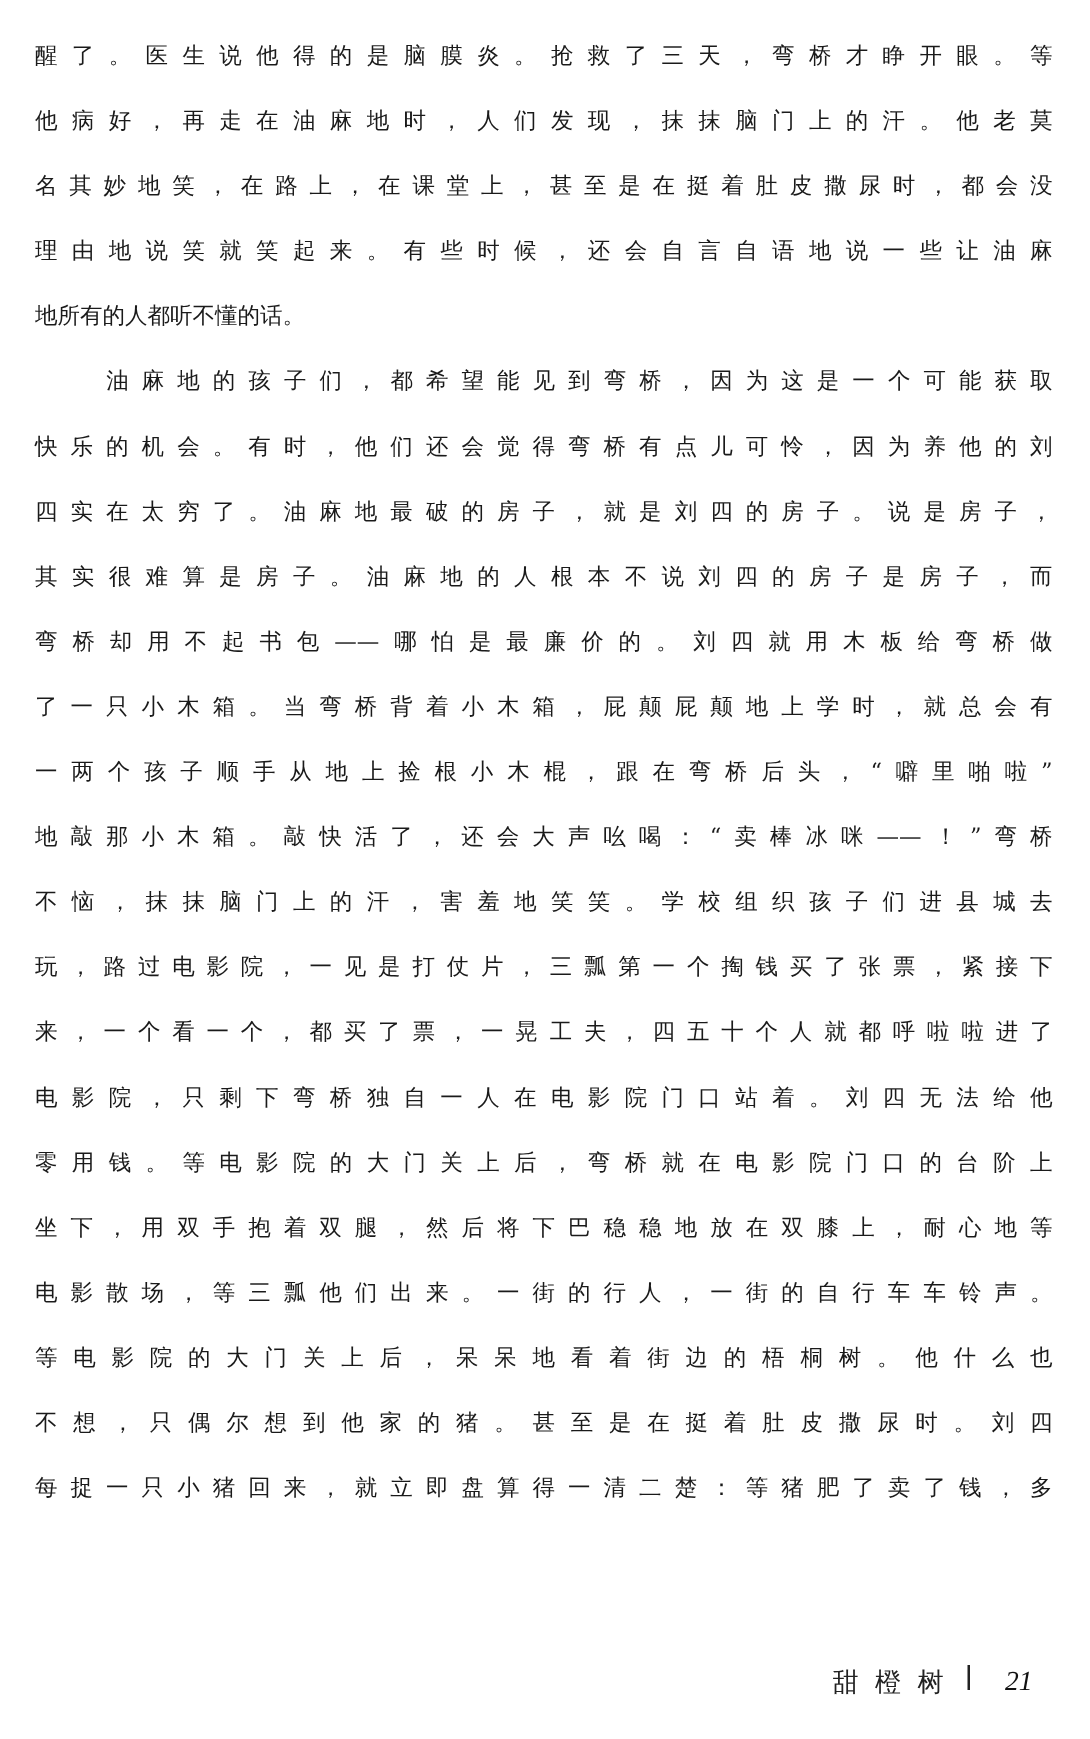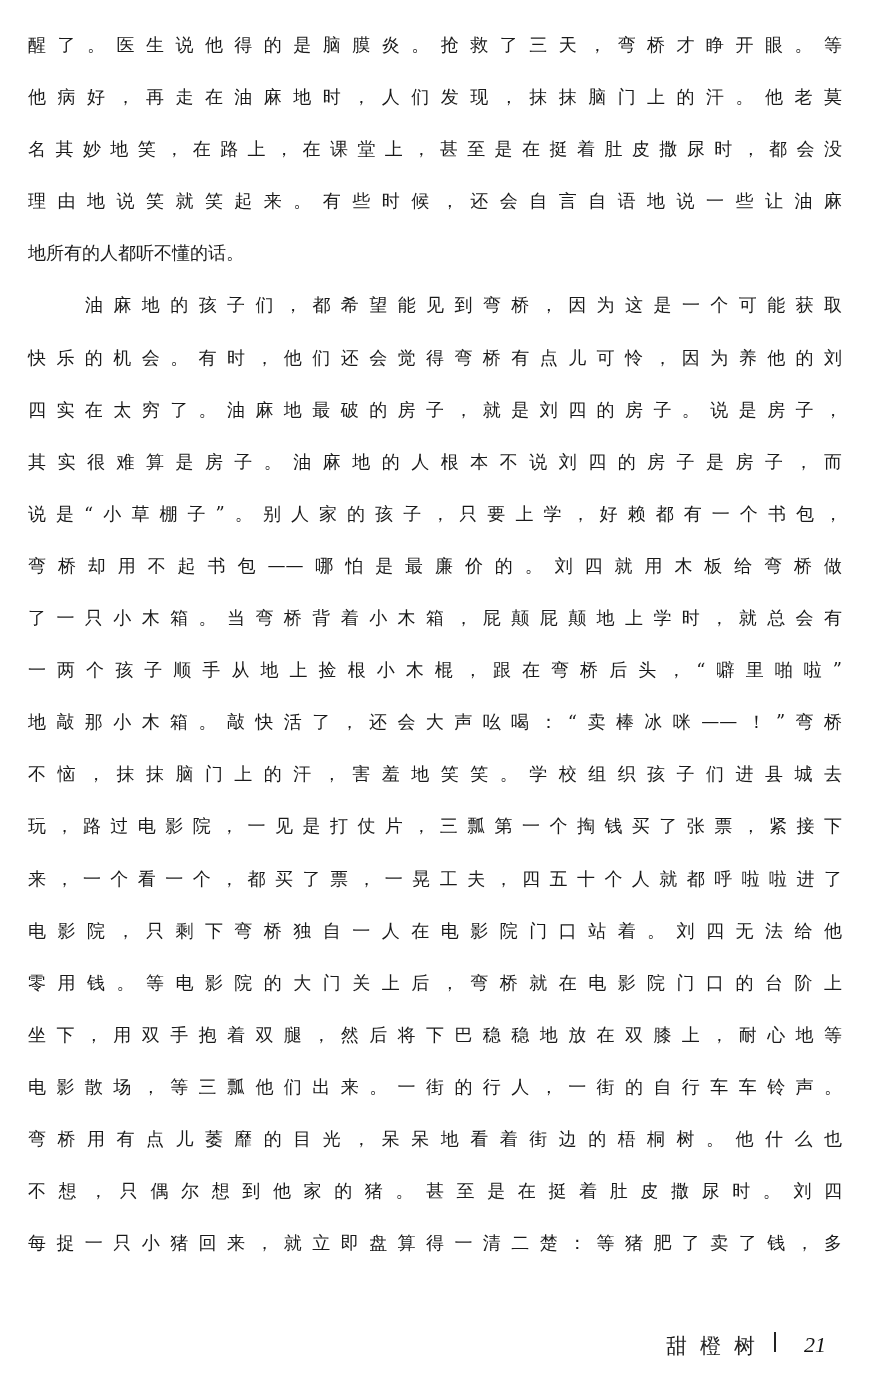--- a/index.html
+++ b/index.html
@@ -71,33 +71,32 @@
 <div class="page-body">
   <div class="line">醒了。医生说他得的是脑膜炎。抢救了三天，弯桥才睁开眼。等</div>
   <div class="line">他病好，再走在油麻地时，人们发现，抹抹脑门上的汗。他老莫</div>
   <div class="line">名其妙地笑，在路上，在课堂上，甚至是在挺着肚皮撒尿时，都会没</div>
   <div class="line">理由地说笑就笑起来。有些时候，还会自言自语地说一些让油麻</div>
   <div class="line last">地所有的人都听不懂的话。</div>
   <div class="line indent">油麻地的孩子们，都希望能见到弯桥，因为这是一个可能获取</div>
   <div class="line">快乐的机会。有时，他们还会觉得弯桥有点儿可怜，因为养他的刘</div>
   <div class="line">四实在太穷了。油麻地最破的房子，就是刘四的房子。说是房子，</div>
   <div class="line">其实很难算是房子。油麻地的人根本不说刘四的房子是房子，而</div>
-  <div class="line">说是“小草棚子”。别人家的孩子，只要上学，好赖都有一个书包，</div>
   <div class="line">弯桥却用不起书包——哪怕是最廉价的。刘四就用木板给弯桥做</div>
   <div class="line">了一只小木箱。当弯桥背着小木箱，屁颠屁颠地上学时，就总会有</div>
   <div class="line">一两个孩子顺手从地上捡根小木棍，跟在弯桥后头，“噼里啪啦”</div>
   <div class="line">地敲那小木箱。敲快活了，还会大声吆喝：“卖棒冰咪——！”弯桥</div>
   <div class="line">不恼，抹抹脑门上的汗，害羞地笑笑。学校组织孩子们进县城去</div>
   <div class="line">玩，路过电影院，一见是打仗片，三瓢第一个掏钱买了张票，紧接下</div>
   <div class="line">来，一个看一个，都买了票，一晃工夫，四五十个人就都呼啦啦进了</div>
   <div class="line">电影院，只剩下弯桥独自一人在电影院门口站着。刘四无法给他</div>
   <div class="line">零用钱。等电影院的大门关上后，弯桥就在电影院门口的台阶上</div>
   <div class="line">坐下，用双手抱着双腿，然后将下巴稳稳地放在双膝上，耐心地等</div>
   <div class="line">电影散场，等三瓢他们出来。一街的行人，一街的自行车车铃声。</div>
-  <div class="line">弯桥用有点儿萎靡的目光，呆呆地看着街边的梧桐树。他什么也</div>
+  <div class="line">等电影院的大门关上后，呆呆地看着街边的梧桐树。他什么也</div>
   <div class="line">不想，只偶尔想到他家的猪。甚至是在挺着肚皮撒尿时。刘四</div>
   <div class="line">每捉一只小猪回来，就立即盘算得一清二楚：等猪肥了卖了钱，多</div>
 </div>
 
 <div class="footer">
   <span class="book-title">甜橙树</span>
   <span class="divider"></span>
   <span class="page-number">21</span>
 </div>
 

